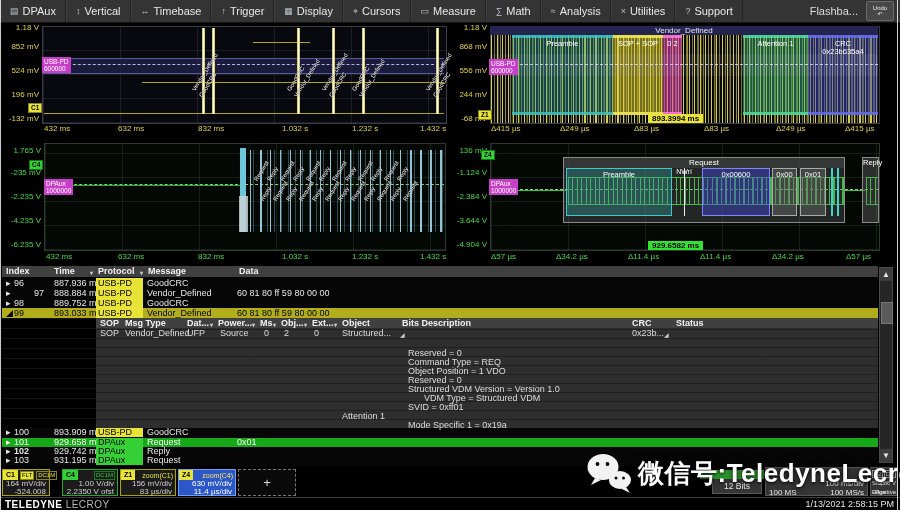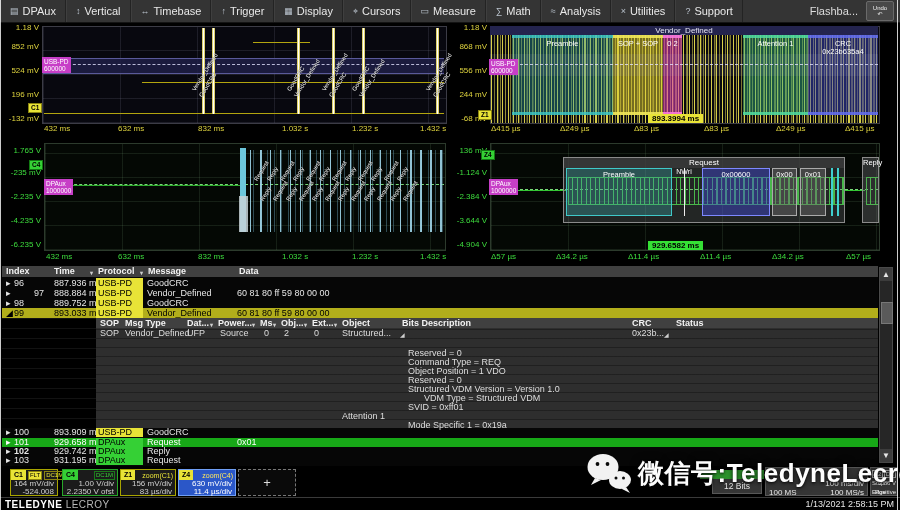--- a/index.html
+++ b/index.html
@@ -429,21 +429,21 @@
   <div class="sbar">
     <div class="sbtn" style="top:0;">
         <span>▲</span>
       </div>
     <div class="sthumb" style="top:34px;height:20px;"></div>
     <div class="sbtn" style="bottom:0;">
         <span>▼</span>
       </div>
   </div>
 
-  <div class="db" style="left:10px;width:48px;">
+  <div class="db" style="left:2px;width:48px;">
     <div class="dbh">
         <span class="dbn" style="background:#e8e337;">C1</span>
       <span class="dbadge" style="background:#e8e337;color:#000;border-color:#8a8410;">FLT</span>
       <span class="dbadge" style="color:#e8e337;border-color:#8a8410;">DC1M</span>
     </div>
     <div class="dbl">164 mV/div</div>
     <div class="dbl">-524.008 mV</div>
   </div>
   <div class="db" style="left:62px;width:56px;border-color:#28a828;">
     <div class="dbh">

